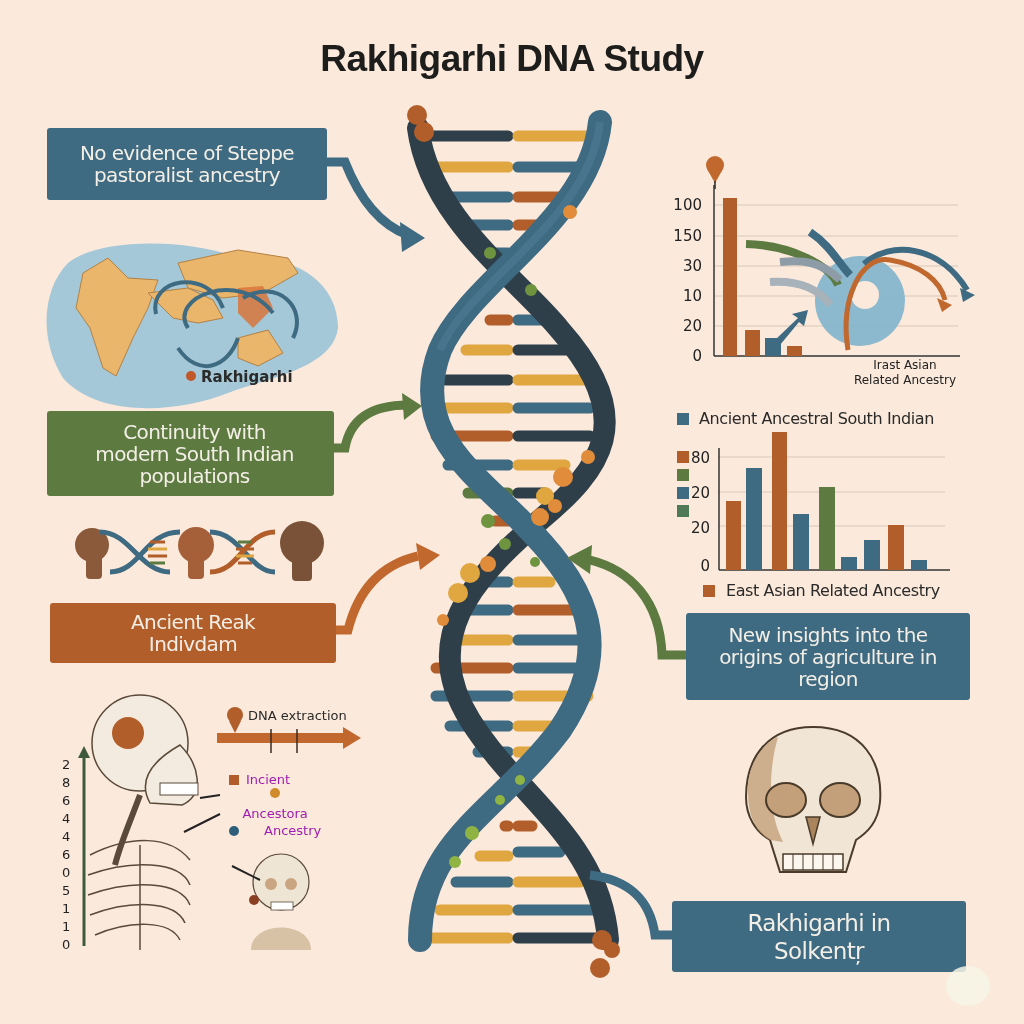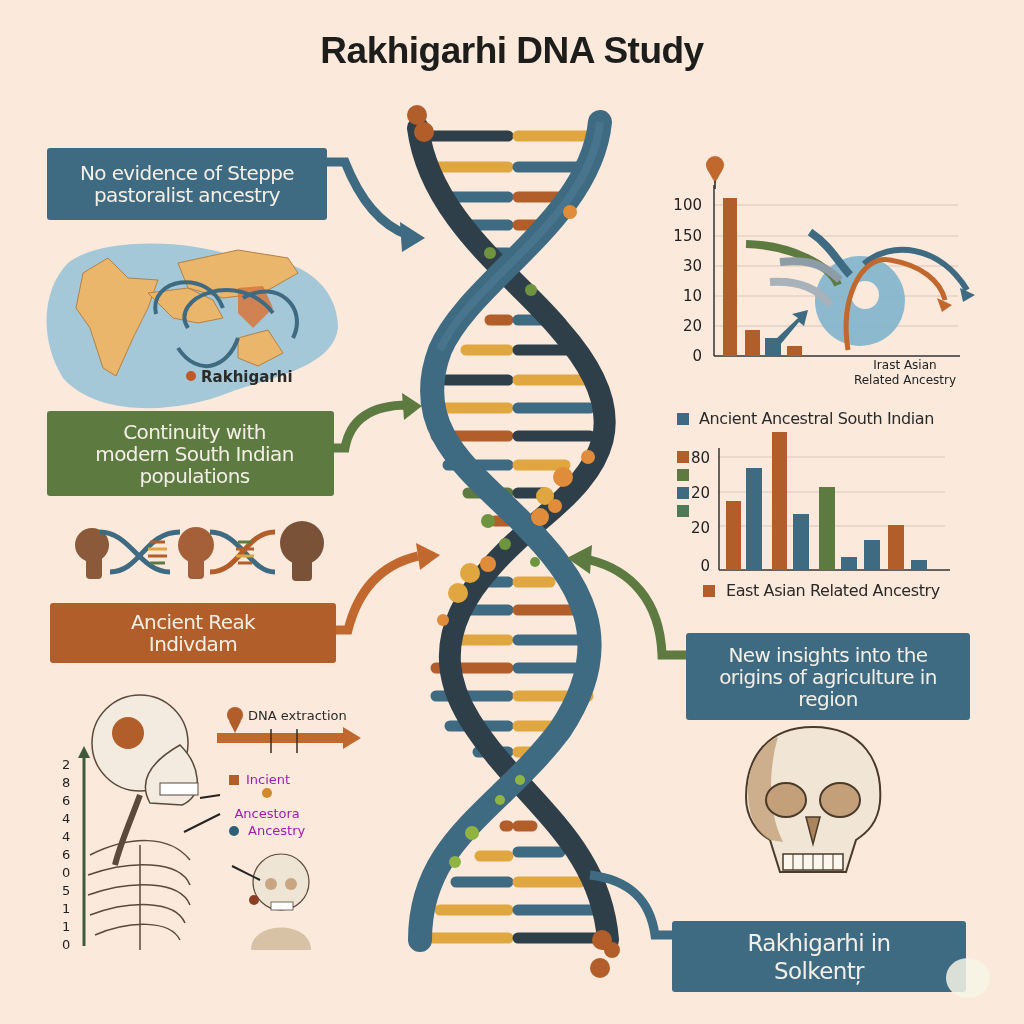--- a/index.html
+++ b/index.html
@@ -1,20 +1,20 @@
 <!DOCTYPE html>
 <html><head>
 <meta charset="utf-8">
 <style>
   html,body{margin:0;padding:0;}
   body{width:1024px;height:1024px;background:#fbe9dc;position:relative;overflow:hidden;font-family:"Liberation Sans",sans-serif;}
-  .abs{position:absolute;}
+  .abs{position:absolute;margin-top:8px;}
   .title{left:0;top:30px;width:1024px;text-align:center;font-size:37px;font-weight:bold;color:#1d1d1b;letter-spacing:-0.5px;font-family:"Liberation Sans",sans-serif;}
   .box{position:absolute;color:#f4efe6;display:flex;align-items:center;justify-content:center;text-align:center;border-radius:3px;font-size:20px;line-height:22px;font-family:"DejaVu Sans",sans-serif;letter-spacing:-0.6px;}
-  .blue{background:#3e6a82;margin-top:20px;}
+  .blue{background:#3e6a82;}
   .green{background:#5d7a41;}
   .rust{background:#b25e2a;}
   .box span{white-space:pre-line;}
   svg{position:absolute;overflow:visible;}
   .lbl{position:absolute;font-family:"DejaVu Sans",sans-serif;color:#2a2a28;}
   .tick{position:absolute;font-family:"DejaVu Sans",sans-serif;font-size:15px;color:#222;text-align:right;width:34px;}
   .legend-sq{position:absolute;width:12px;height:12px;}
 </style>
 </head>
 <body>
@@ -252,21 +252,21 @@
 
 <div style="position:absolute;left:229px;top:771px;font-family:'DejaVu Sans',sans-serif;font-size:13px;line-height:17px;color:#a21caf;">
   <div style="display:flex;align-items:center;gap:7px;">
     <span style="width:10px;height:10px;background:#b25e2a;display:inline-block;"></span>
     <span>Incient</span>
   </div>
   <div style="display:flex;align-items:center;gap:7px;flex-direction:column;">
     <span style="width:10px;height:10px;border-radius:50%;background:#d08a2c;display:inline-block;"></span>
     <span>Ancestora</span>
   </div>
-  <div style="display:flex;align-items:center;gap:9px;text-align:center;">
+  <div style="display:flex;align-items:center;gap:25px;text-align:center;">
     <span style="width:10px;height:10px;border-radius:50%;background:#2e5f7a;display:inline-block;"></span>
     <span>Ancestry</span>
   </div>
 </div>
 
 <svg width="150" height="160" style="left:738px;top:722px;">
   <path d="M75 5 C 125 5, 145 40, 142 80 C 140 100, 130 110, 118 118 L 108 150 L 42 150 L 32 118 C 18 110, 8 95, 8 75 C 8 35, 30 5, 75 5 Z" fill="#f1e6d6" stroke="#4a3a2a" stroke-width="2"></path>
   <path d="M10 70 C 8 45, 25 20, 40 15 C 30 50, 30 90, 45 120 L 32 118 C 18 110, 10 95, 10 70 Z" fill="#c4a07a" opacity="0.8"></path>
   <ellipse cx="48" cy="78" rx="20" ry="17" fill="#c4a07a" stroke="#4a3a2a" stroke-width="2"></ellipse>
   <ellipse cx="102" cy="78" rx="20" ry="17" fill="#c4a07a" stroke="#4a3a2a" stroke-width="2"></ellipse>

